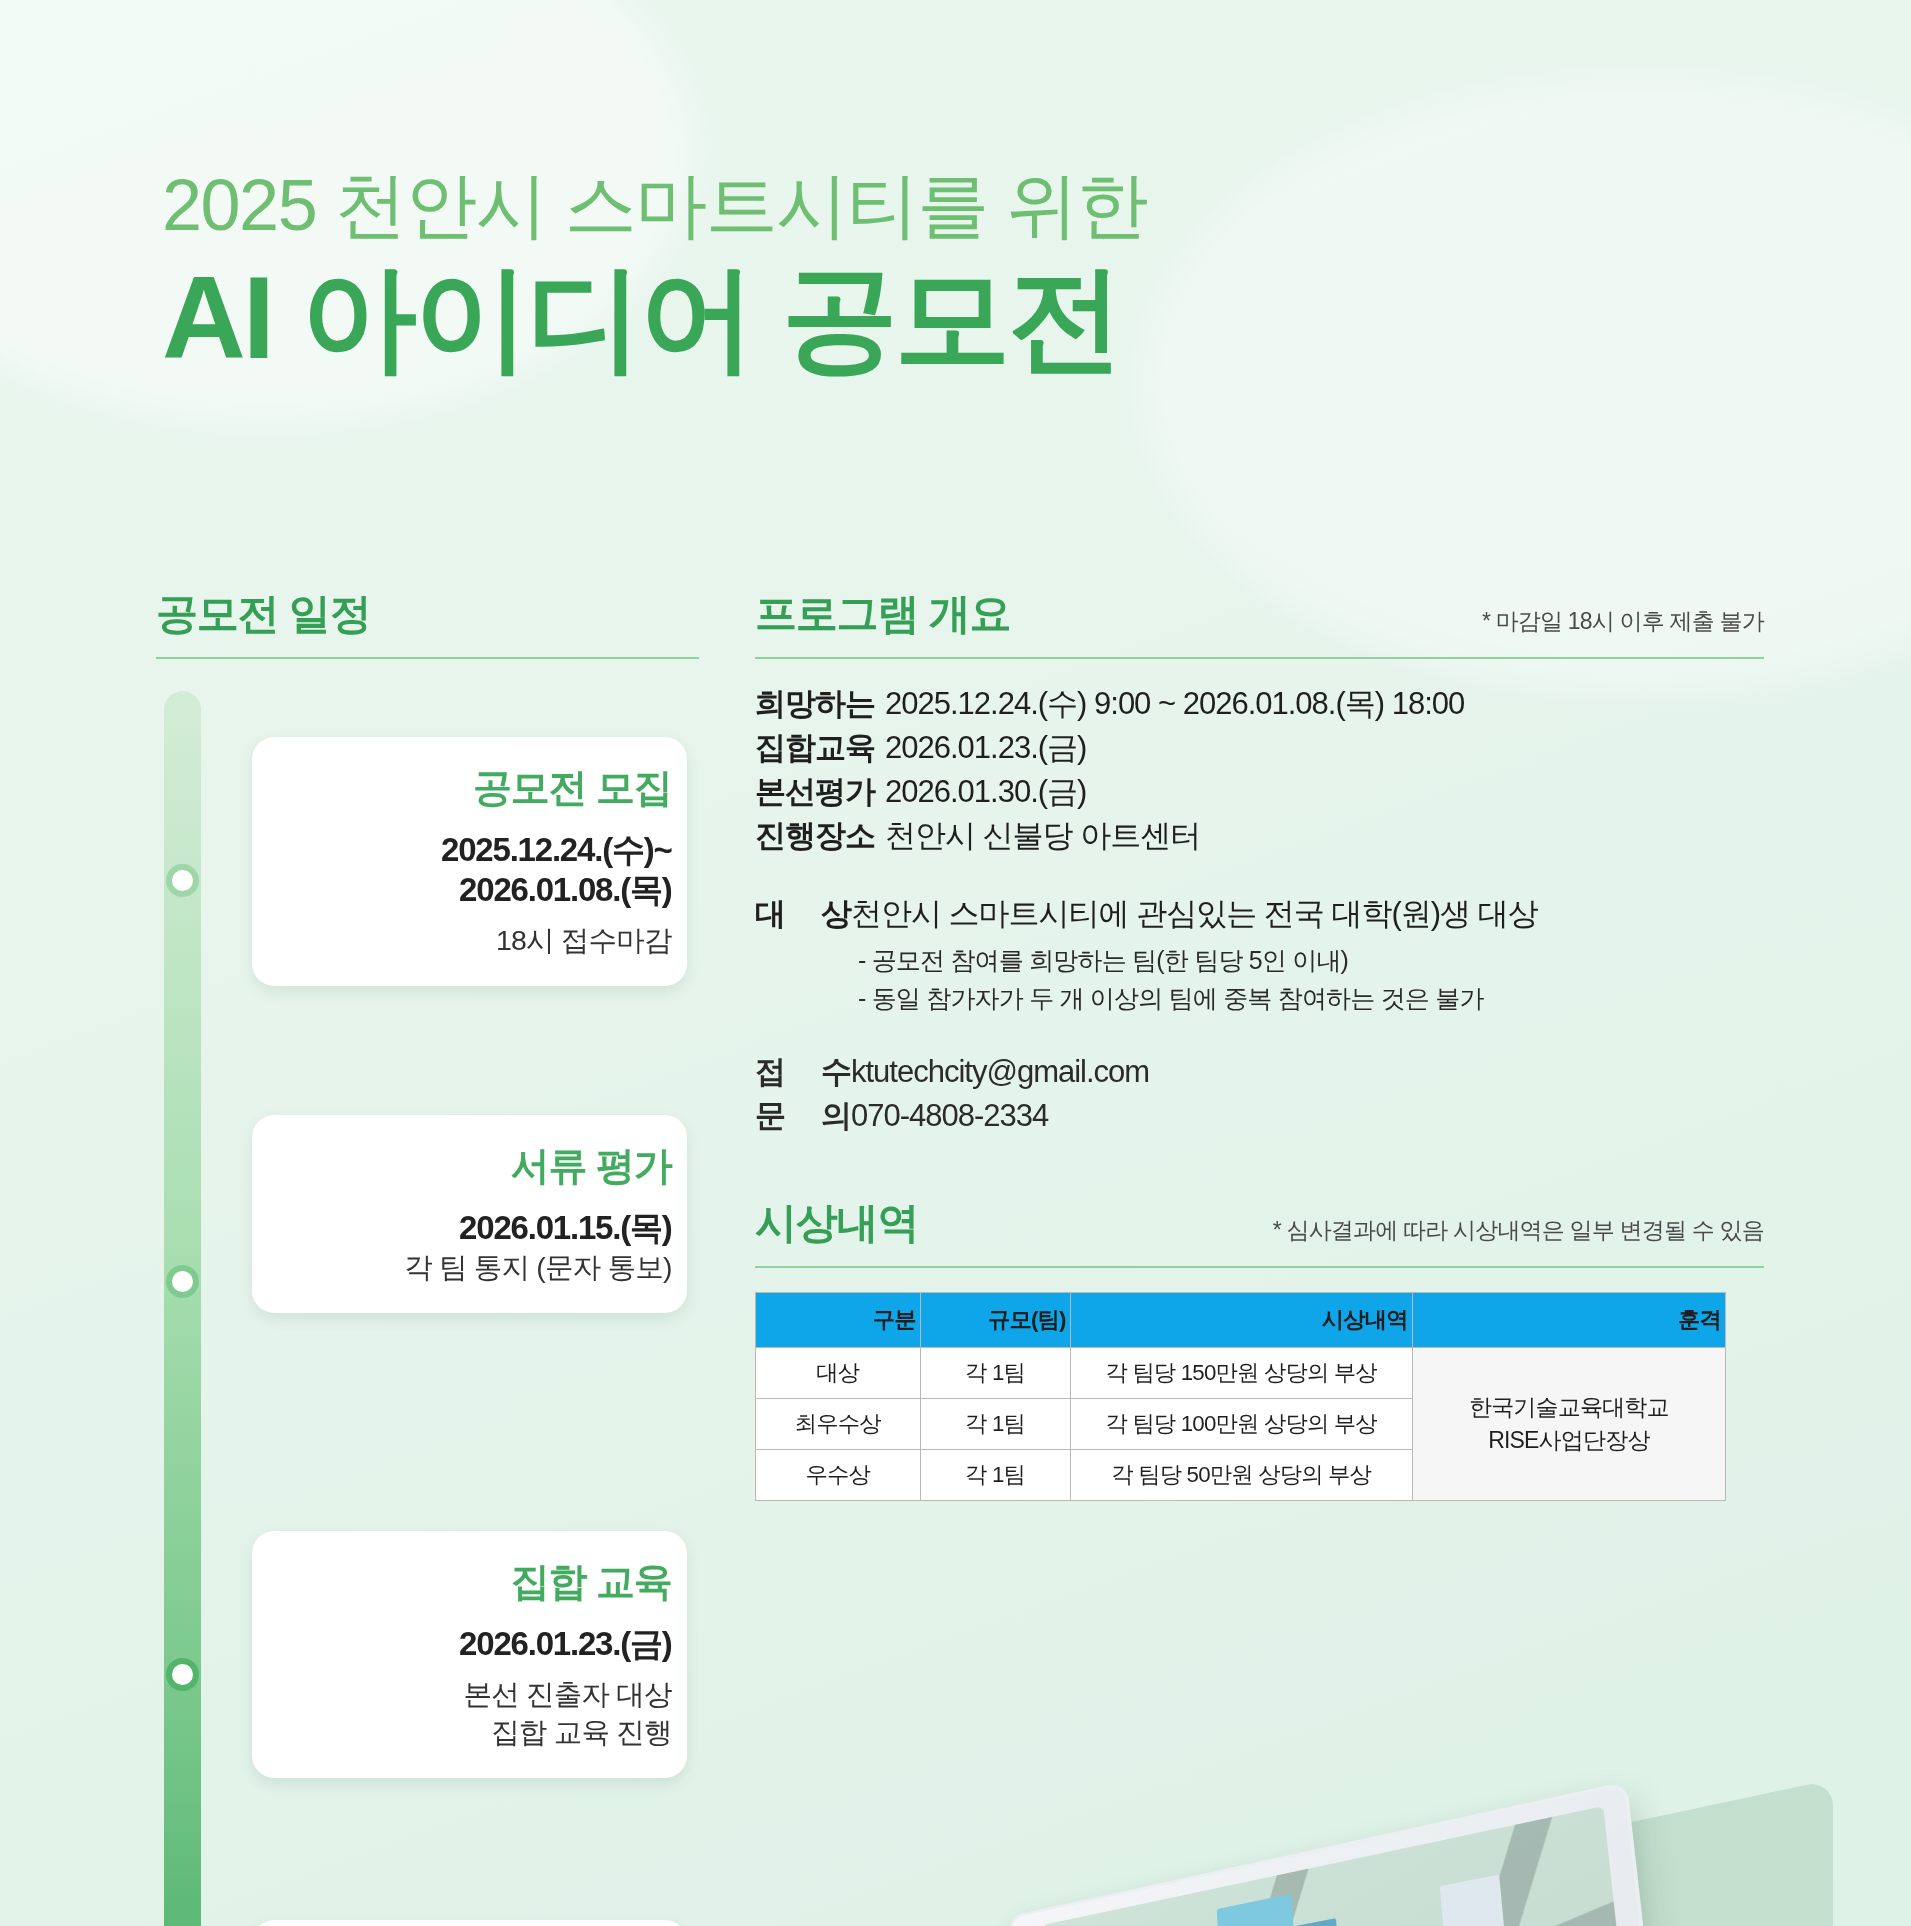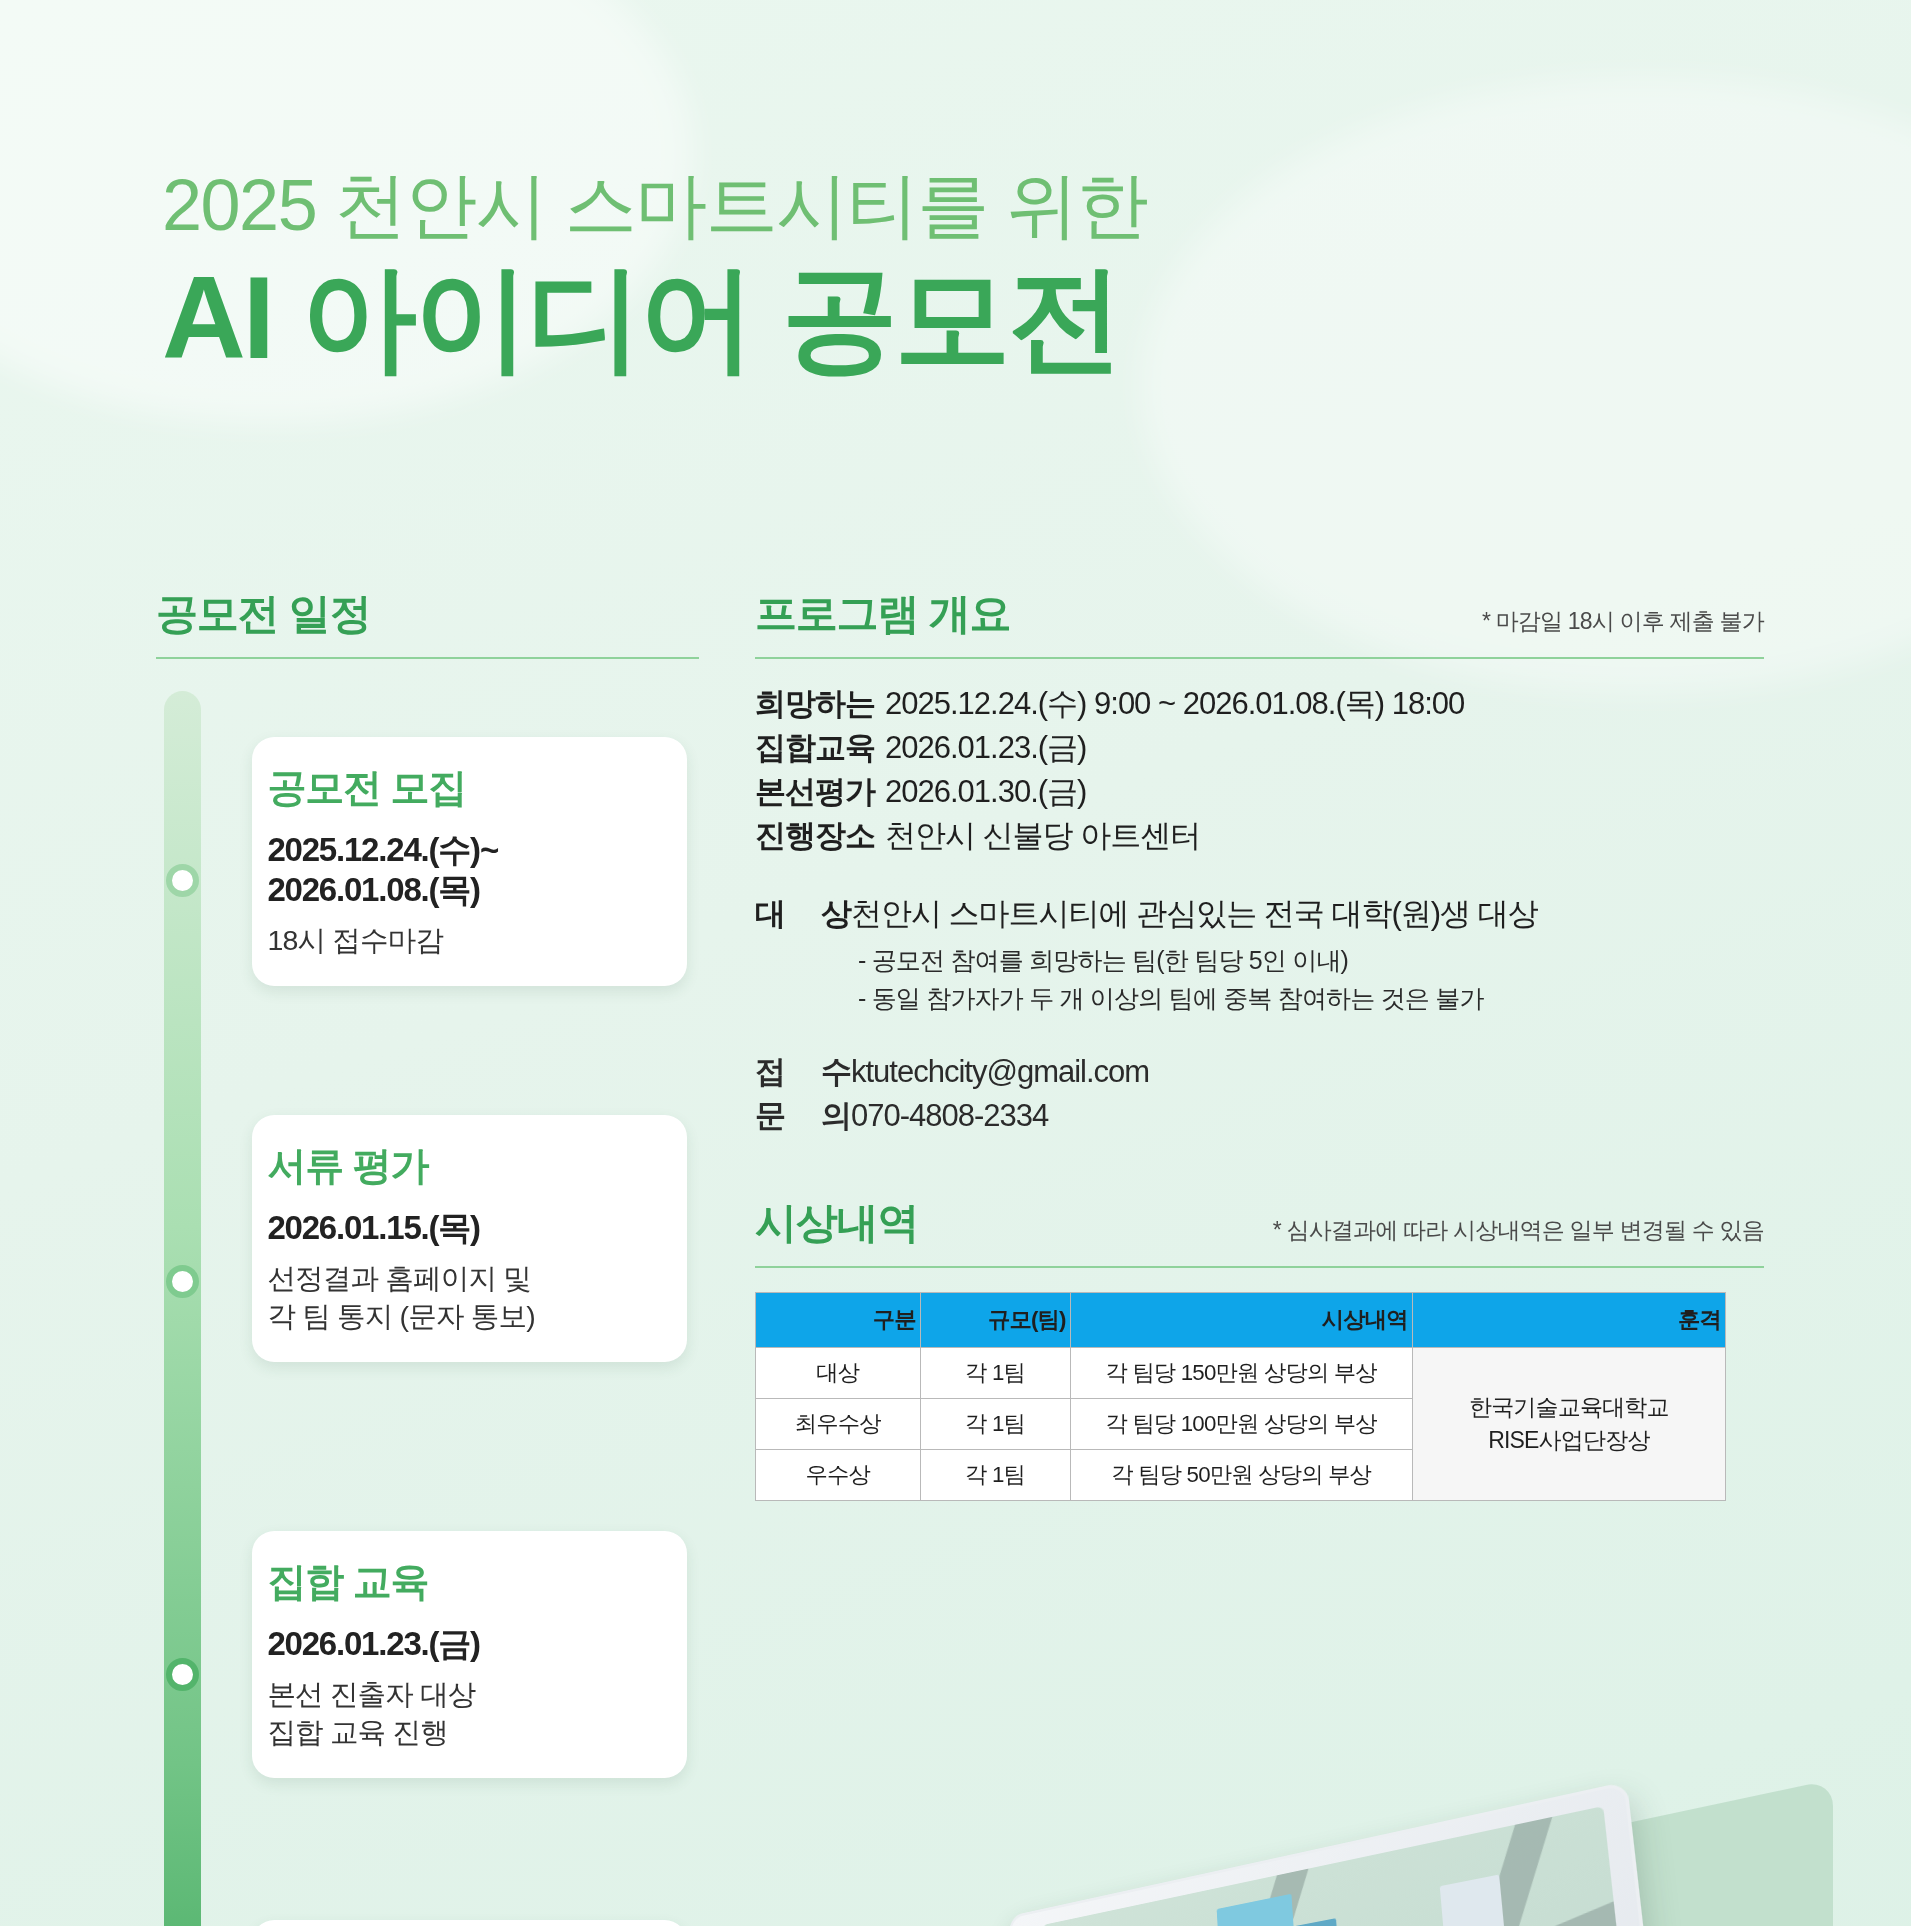--- a/index.html
+++ b/index.html
@@ -105,21 +105,21 @@
 
   .tl-card {
     position: absolute;
     left: 96px;
     width: 435px;
     background: #ffffff;
     border-radius: 22.3px;
     box-shadow: 0 5.4px 14px rgba(40,90,60,0.10);
     padding: 24px 15.4px 27px 15.4px;
     box-sizing: border-box;
-    text-align: left;
+    text-align: right;
   }
   .card-1 { top: 46px; }
   .card-2 { top: 424px; }
   .card-3 { top: 840px; }
   .card-4 { top: 1229px; }
 
   .tl-card .c-title {
     font-size: 39px;
     font-weight: 800;
     color: #43ab5f;
@@ -324,21 +324,20 @@
       <div class="tl-card card-1">
         <div class="c-title">공모전 모집</div>
         <div class="c-date">2025.12.24.(수)~</div>
         <div class="c-date">2026.01.08.(목)</div>
         <div class="c-desc">18시 접수마감</div>
       </div>
 
       <div class="tl-card card-2">
         <div class="c-title">서류 평가</div>
         <div class="c-date">2026.01.15.(목)</div>
-        <div class="c-desc">선정결과 홈페이지 및</div>
         <div class="c-desc" style="margin-top:0">각 팀 통지 (문자 통보)</div>
       </div>
 
       <div class="tl-card card-3">
         <div class="c-title">집합 교육</div>
         <div class="c-date">2026.01.23.(금)</div>
         <div class="c-desc">본선 진출자 대상</div>
         <div class="c-desc" style="margin-top:0">집합 교육 진행</div>
       </div>
 

